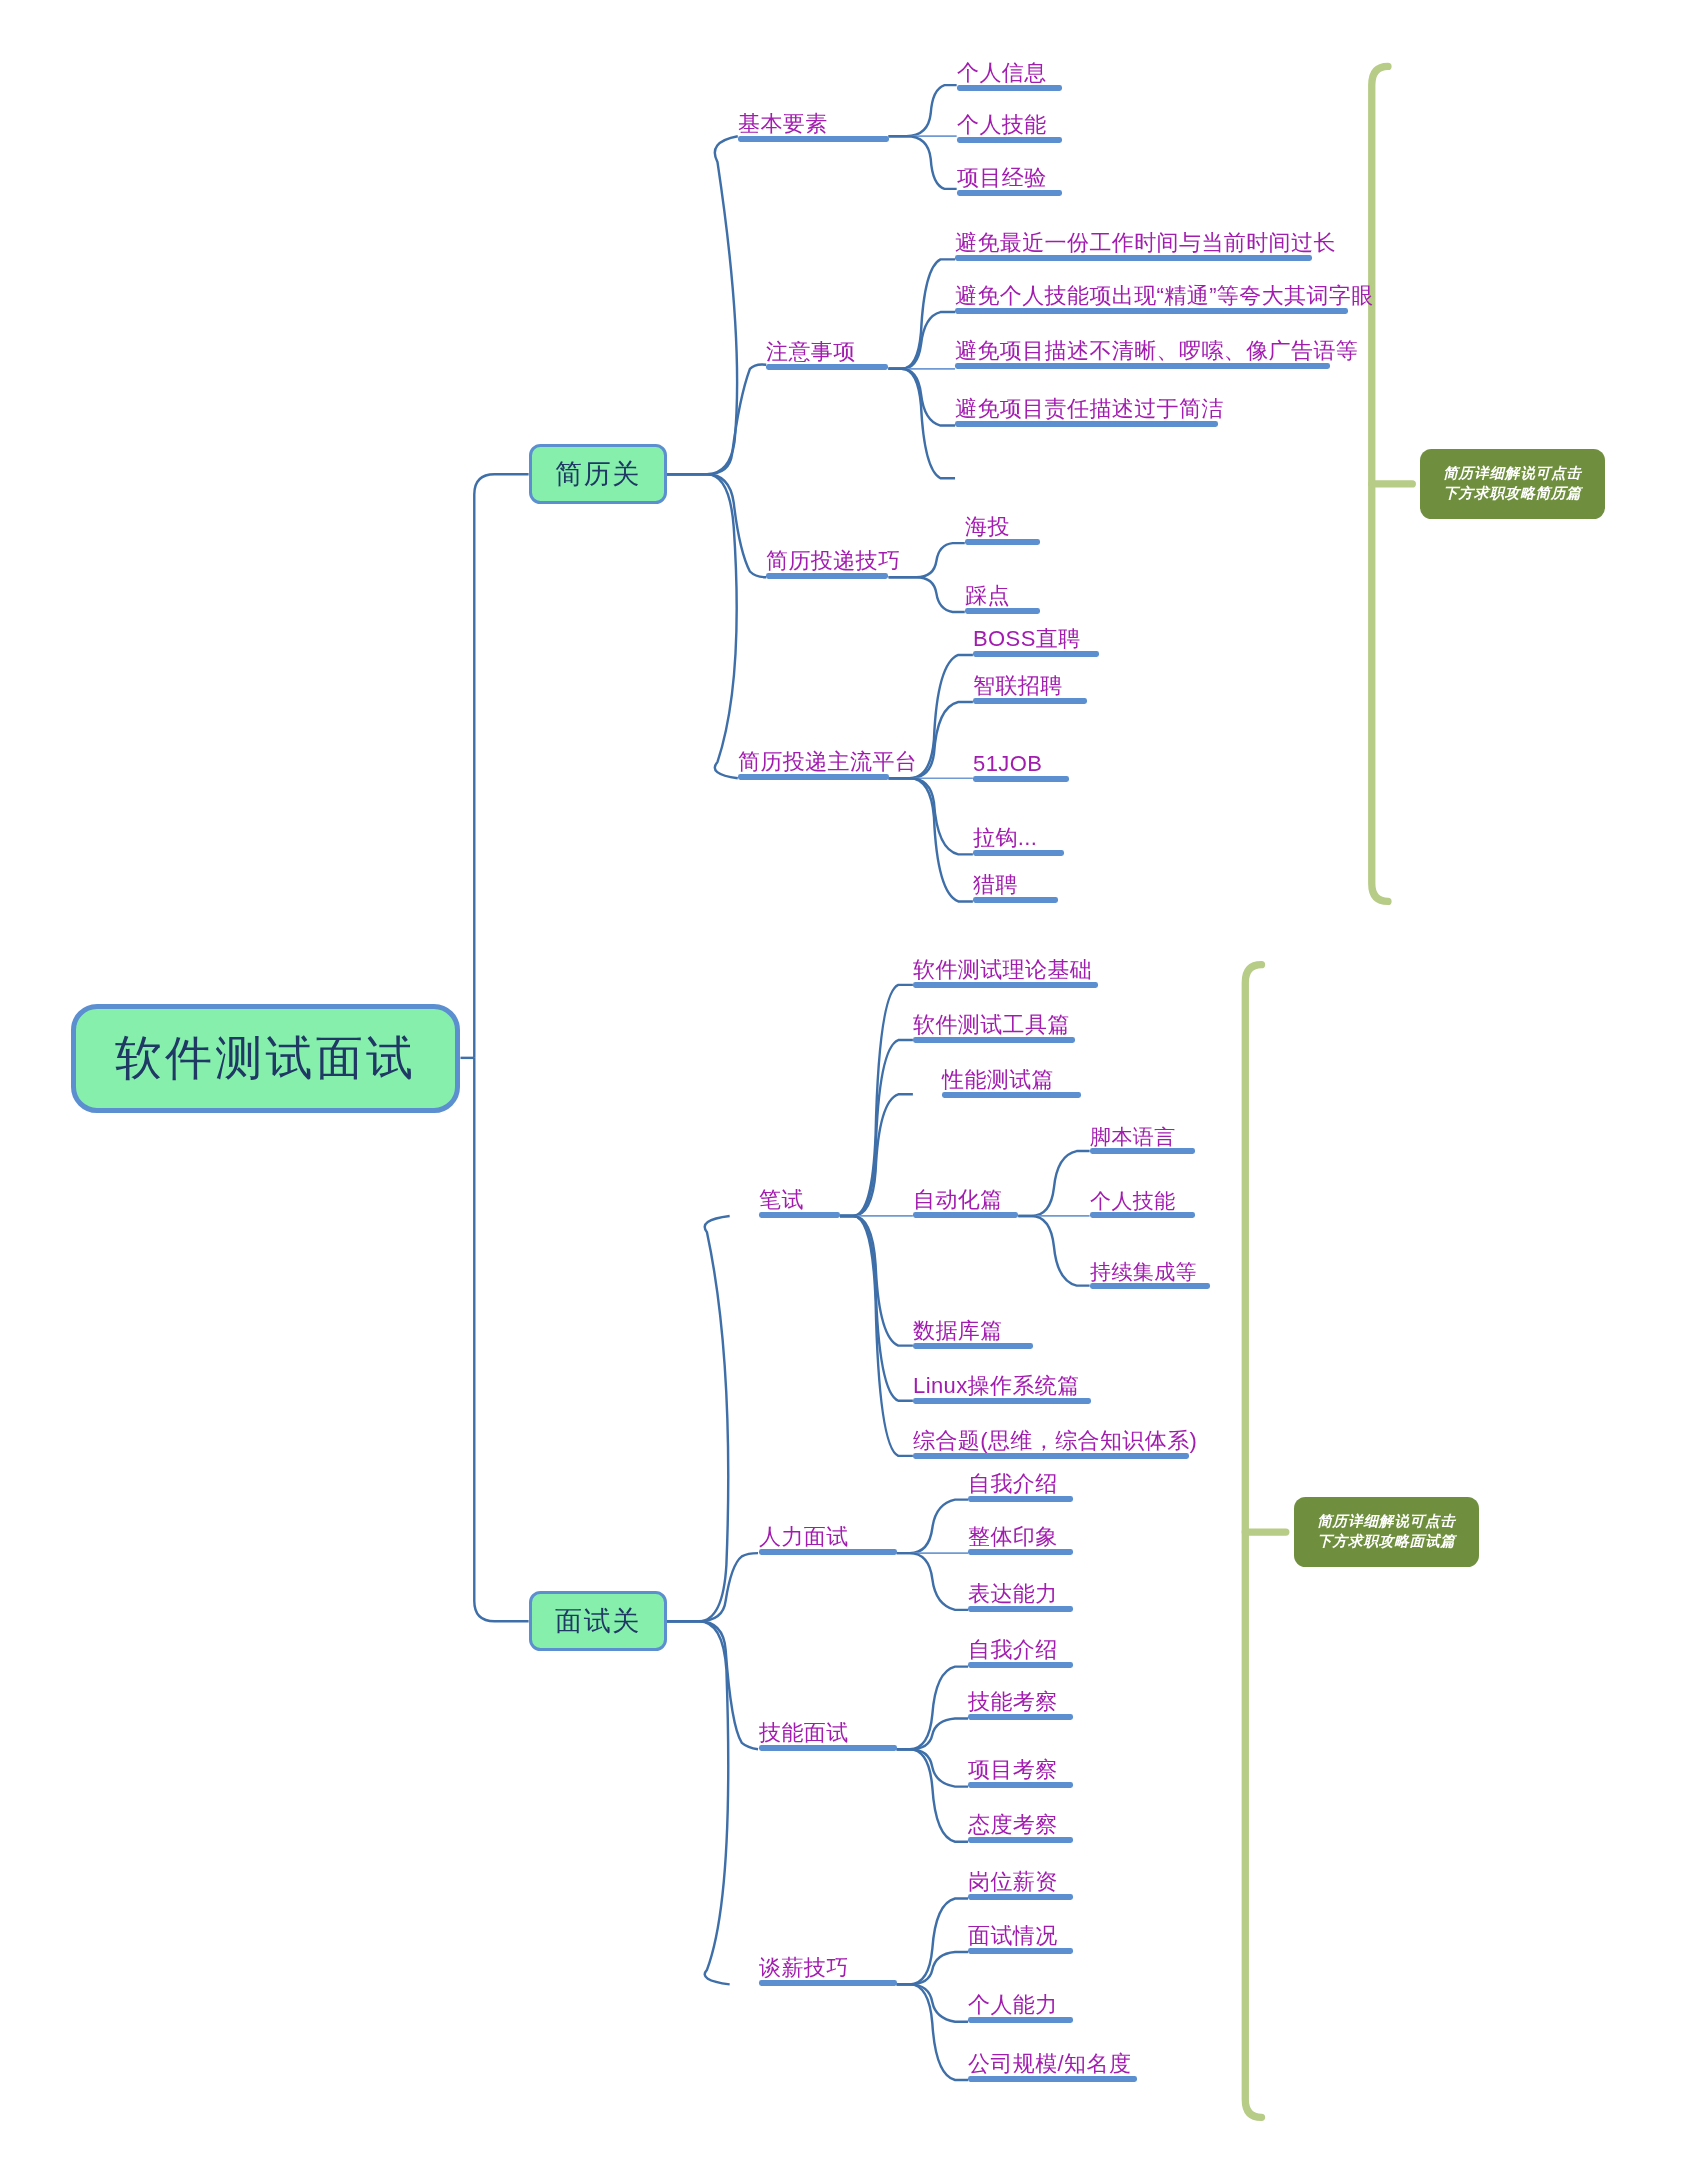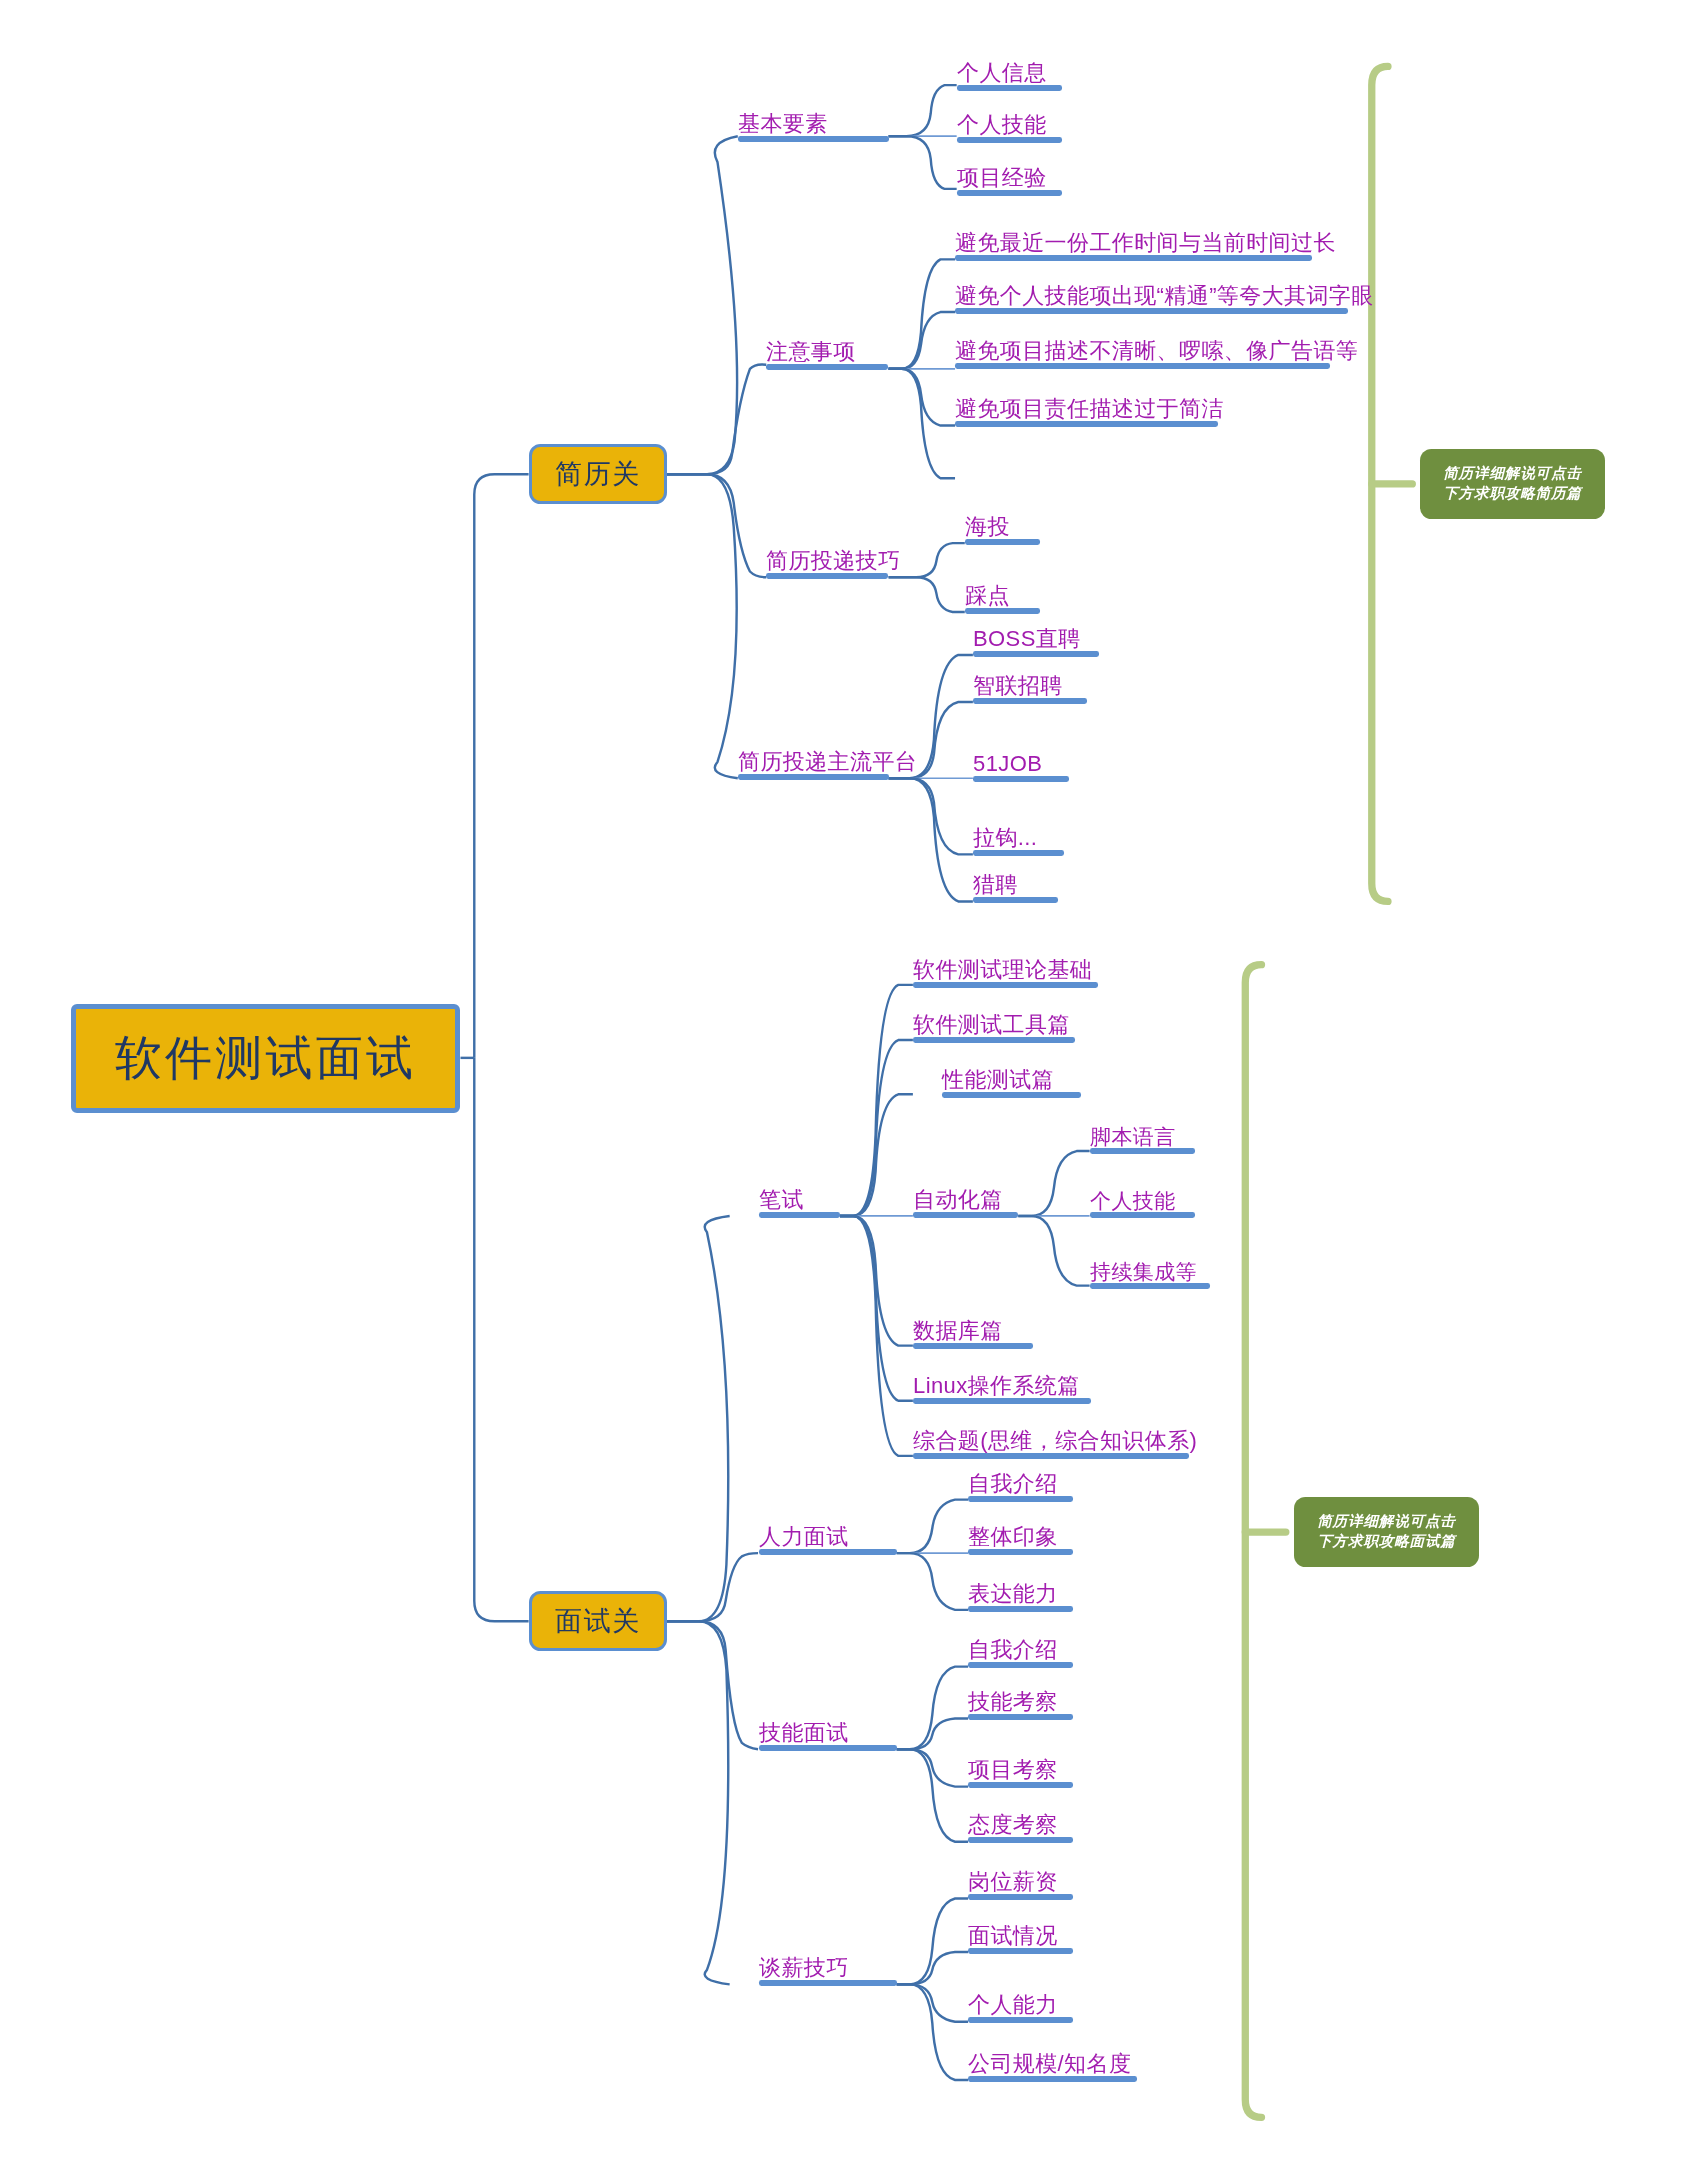--- a/index.html
+++ b/index.html
@@ -2,24 +2,24 @@
 <html style="font-size:13px"><head>
 <meta charset="utf-8">
 <style>
   html,body{margin:0;padding:0;background:#ffffff;}
   body{font-family:"Liberation Sans","DejaVu Sans",sans-serif;}
   #canvas{position:relative;width:1692px;height:2183px;background:#fff;overflow:hidden;}
   svg.links{position:absolute;left:0;top:0;width:1692px;height:2183px;pointer-events:none;}
 
   
   .boxnode{position:absolute;box-sizing:border-box;
-    background:#eab308;border:4px solid #5b8fd0;border-radius:13px;
+    background:#86efac;border:4px solid #5b8fd0;border-radius:13px;
     display:flex;align-items:center;justify-content:center;
     color:#1f3864;white-space:nowrap;}
-  .boxnode.root{border-width:5.7px;border-radius:6px;font-size:47px;letter-spacing:3.2px;}
+  .boxnode.root{border-width:5.7px;border-radius:26px;font-size:47px;letter-spacing:3.2px;}
   .boxnode.lvl1{border-width:3.2px;border-radius:11.4px;font-size:27px;letter-spacing:1.6px;}
 
   
   .tnode{position:absolute;box-sizing:border-box;}
   .tnode .lbl{position:absolute;left:0;bottom:5.7px;white-space:nowrap;
      color:#a21caf;font-size:22px;line-height:1.1;letter-spacing:0.4px;}
   .tnode .bar{position:absolute;left:0;bottom:0;height:5.7px;border-radius:2.4px;background:#5b8fd0;}
   .tnode.sub .lbl{font-size:21px;}
 
   

